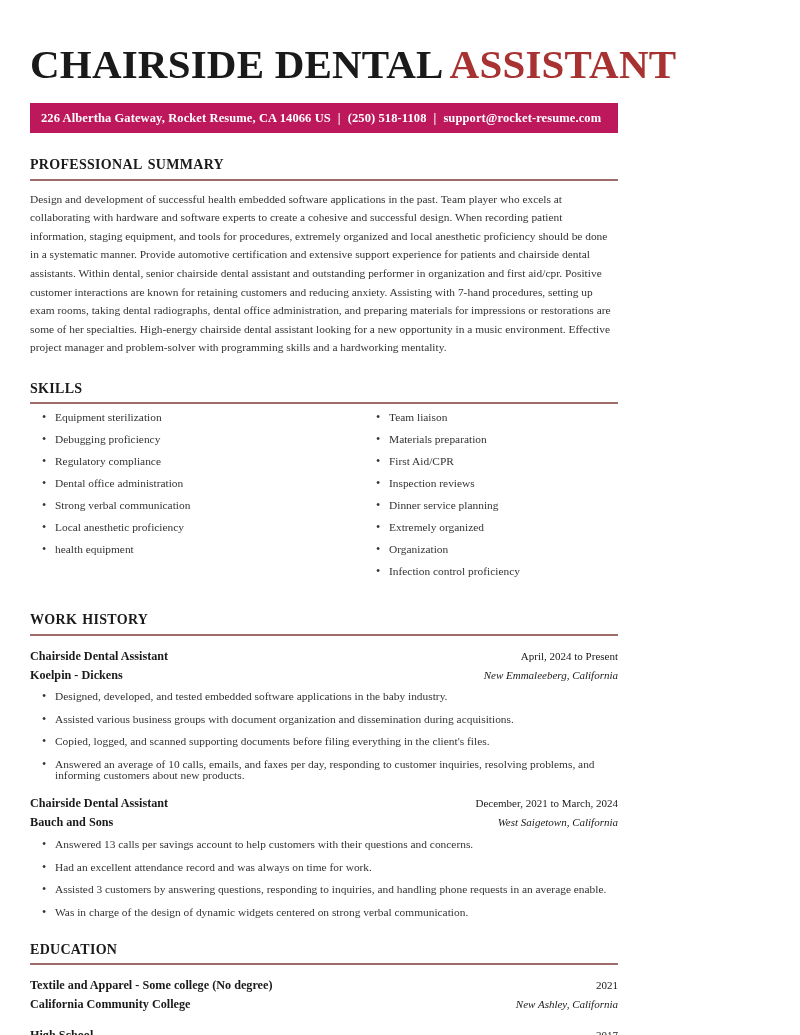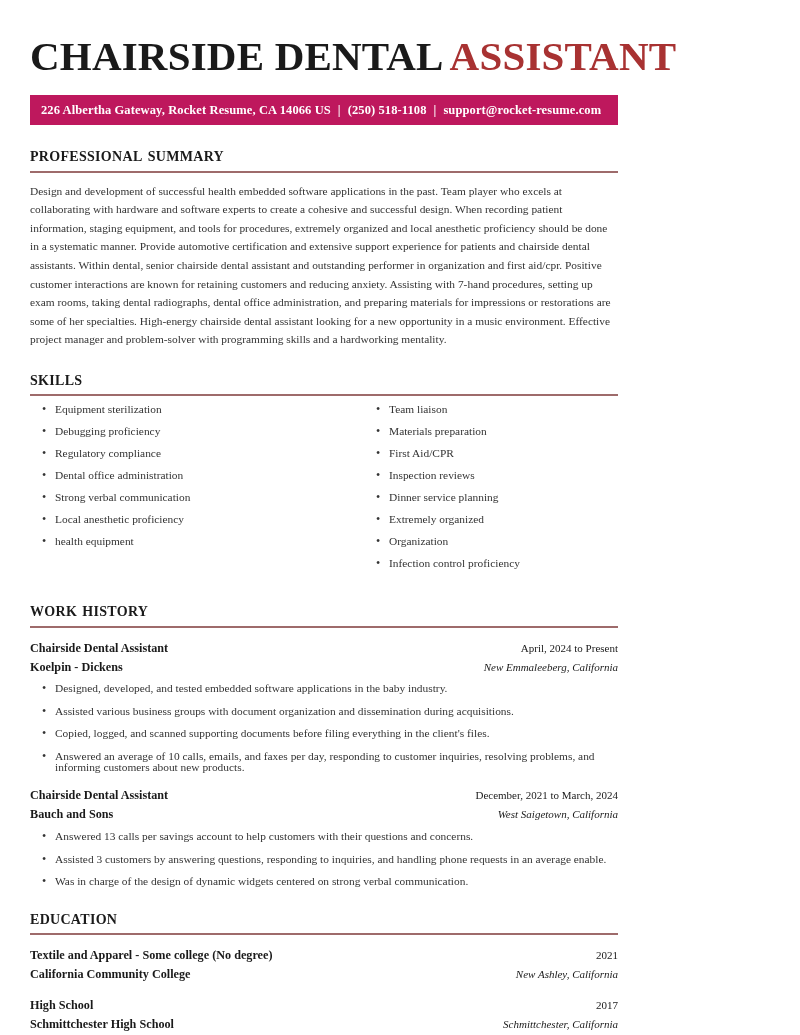--- a/index.html
+++ b/index.html
@@ -11,21 +11,21 @@
     width: 800px;
     height: 1035px;
     font-family: "Liberation Serif", "DejaVu Serif", serif;
     color: #333333;
     overflow: hidden;
   }
   .page {
     width: 648px;
     height: 1035px;
     box-sizing: border-box;
-    padding: 8px 30px;
+    padding: 16px 30px;
     position: relative;
   }
 
   
   .resume-title {
     margin: 0;
     padding-top: 26px;
     font-size: 41px;
     font-weight: 700;
     letter-spacing: 0.2px;
@@ -253,20 +253,21 @@
       <div class="entry-row">
         <div class="entry-left">Chairside Dental Assistant</div>
         <div class="entry-right">December, 2021 to March, 2024</div>
       </div>
       <div class="entry-row">
         <div class="entry-left">Bauch and Sons</div>
         <div class="entry-right italic">West Saigetown, California</div>
       </div>
       <ul class="job-bullets">
         <li>Answered 13 calls per savings account to help customers with their questions and concerns.</li>
+        <li>Had an excellent attendance record and was always on time for work.</li>
         <li>Assisted 3 customers by answering questions, responding to inquiries, and handling phone requests in an average enable.</li>
         <li>Was in charge of the design of dynamic widgets centered on strong verbal communication.</li>
       </ul>
     </div>
   </div>
 
   <div class="section">
     <h2 class="section-heading">Education</h2>
     <div class="section-rule"></div>
 

